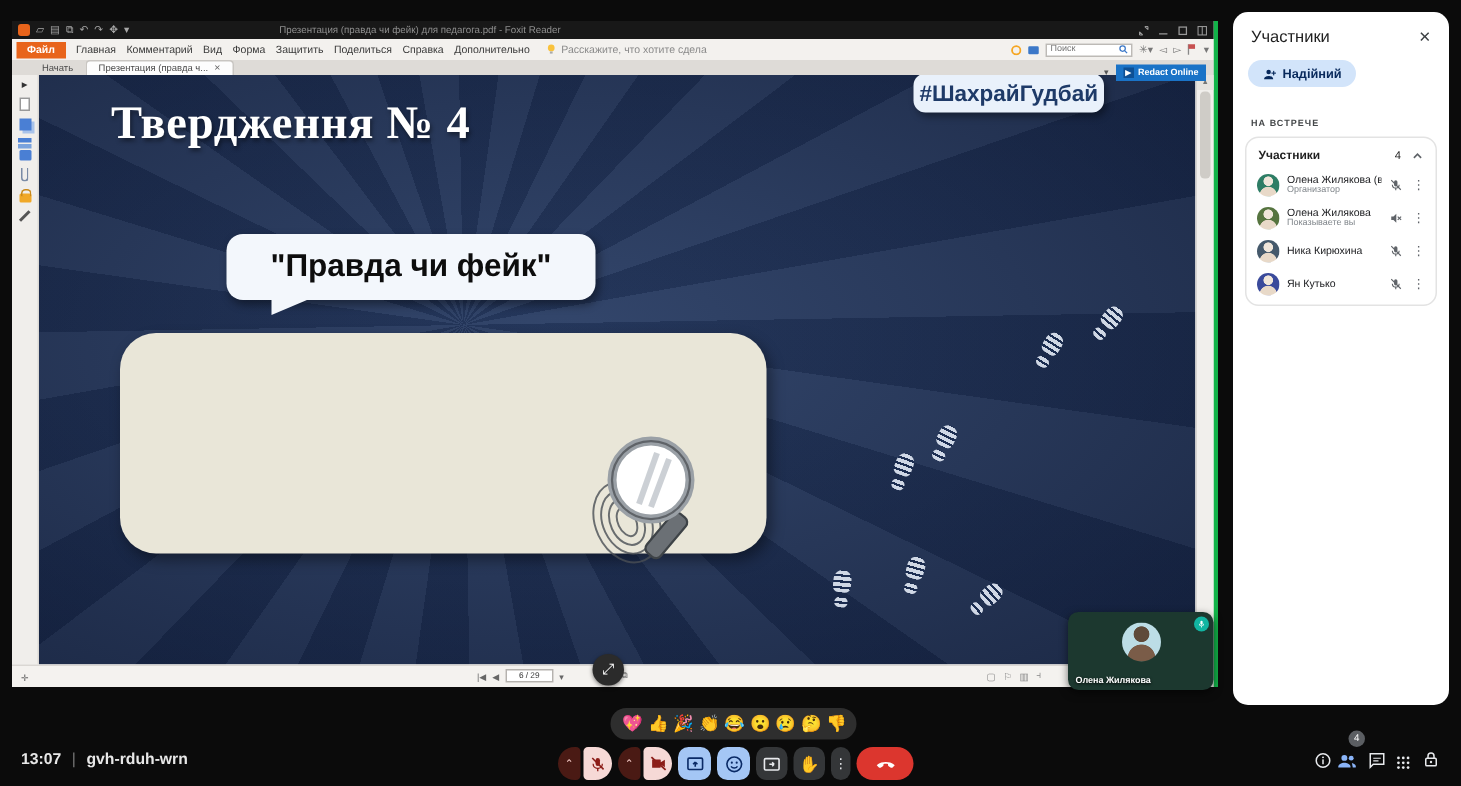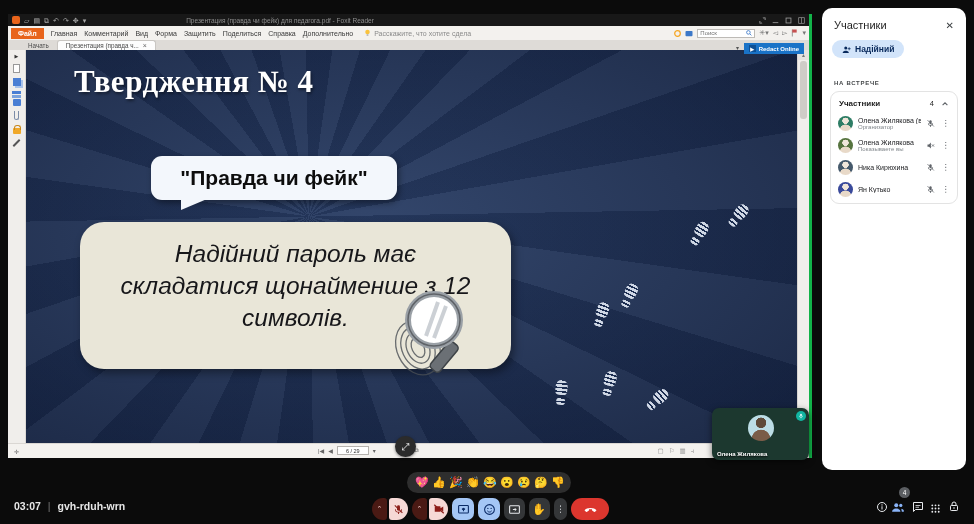--- a/index.html
+++ b/index.html
@@ -271,28 +271,28 @@
       <span class="ic-clip"></span>
       <span class="ic-lock"></span>
       <span class="ic-pen"></span>
     </div>
 
     <div class="slide">
       <div class="rays"></div>
       <div class="vignette"></div>
 
       <div class="slide-title">Твердження № 4</div>
+      <div class="hashtag">#ШахрайГудбай</div>
 
       <div class="bubble">
         <span>"Правда чи фейк"</span>
         <div class="bubble-tail"></div>
       </div>
 
       <div class="card">
-        <div class="card-text">Надійний пароль має складатися щонайменше з 12 символів.</div>
         <svg class="magnifier" width="96" height="90" viewBox="0 0 96 90">
           <g stroke="#4a4f55" stroke-width="1.3" fill="none" opacity="0.8" transform="rotate(-25 30 60)">
             <ellipse cx="30" cy="60" rx="6" ry="10"></ellipse>
               <ellipse cx="30" cy="60" rx="11" ry="16"></ellipse>
             <ellipse cx="30" cy="60" rx="16" ry="22"></ellipse>
               <ellipse cx="30" cy="60" rx="21" ry="28"></ellipse>
           </g>
           <g transform="rotate(40 62 62)">
             <rect x="56" y="54" width="12" height="34" rx="4" fill="#6b7075" stroke="#3e4347" stroke-width="1.5"></rect>
           </g>
@@ -448,21 +448,21 @@
           <path d="M12 14a3 3 0 0 0 3-3V6a3 3 0 0 0-6 0v5a3 3 0 0 0 3 3z" fill="#5f6368"></path>
           <path d="M17 11a5 5 0 0 1-10 0H5a7 7 0 0 0 6 6.9V21h2v-3.1A7 7 0 0 0 19 11h-2z" fill="#5f6368"></path>
           <line x1="4" y1="3" x2="21" y2="20" stroke="#5f6368" stroke-width="2"></line>
         </svg>
       <span class="p-dots">⋮</span>
     </div>
   </div>
 </div>
 
 <div class="time-group">
-  <span>03:07</span>
+  <span>13:07</span>
   <span class="time-sep">|</span>
   <span>gvh-rduh-wrn</span>
 </div>
 
 <div class="react-bar">
   <span class="react r0">💖</span>
   <span class="react r1">👍</span>
   <span class="react r2">🎉</span>
   <span class="react r3">👏</span>
   <span class="react">😂</span>

